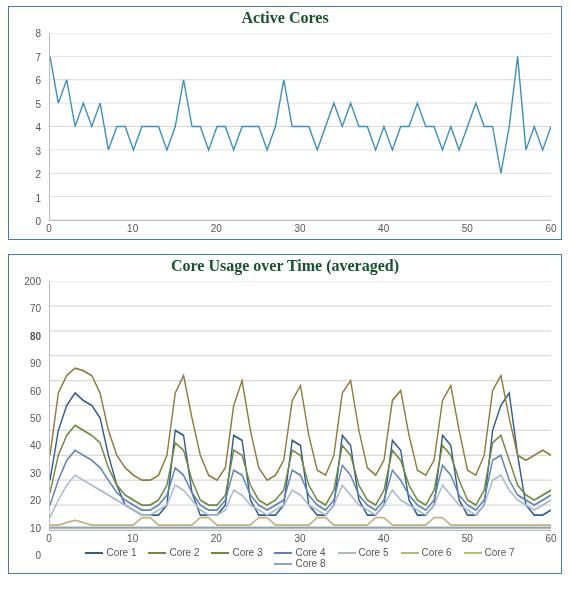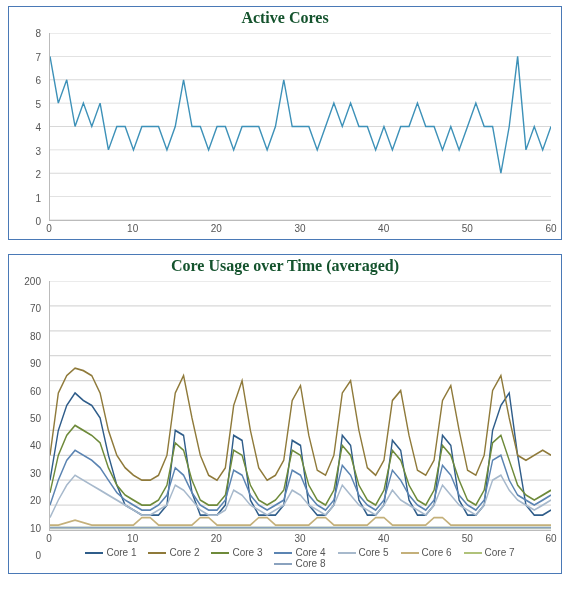--- a/index.html
+++ b/index.html
@@ -67,21 +67,21 @@
   <div class="title">Core Usage over Time (averaged)</div>
   <div class="yticks" id="yt1">
         <div style="top: 100%;">0</div>
         <div style="top: 90%;">10</div>
         <div style="top: 80%;">20</div>
         <div style="top: 70%;">30</div>
         <div style="top: 60%;">40</div>
         <div style="top: 50%;">50</div>
         <div style="top: 40%;">60</div>
         <div style="top: 30%;">90</div>
-        <div style="top: 20%;">80</div>
+        <div style="top: 20%; font-weight: bold;">80</div>
         <div style="top: 10%;">70</div>
         <div style="top: 0%;">200</div>
       </div>
   <div class="plot" style="bottom:42px;">
     <svg id="svg1" preserveAspectRatio="none" viewBox="0 0 500 200">
           <g class="grid">
             <line x1="0" x2="500" y1="200" y2="200"></line>
             <line x1="0" x2="500" y1="180" y2="180"></line>
             <line x1="0" x2="500" y1="160" y2="160"></line>
             <line x1="0" x2="500" y1="140" y2="140"></line>

